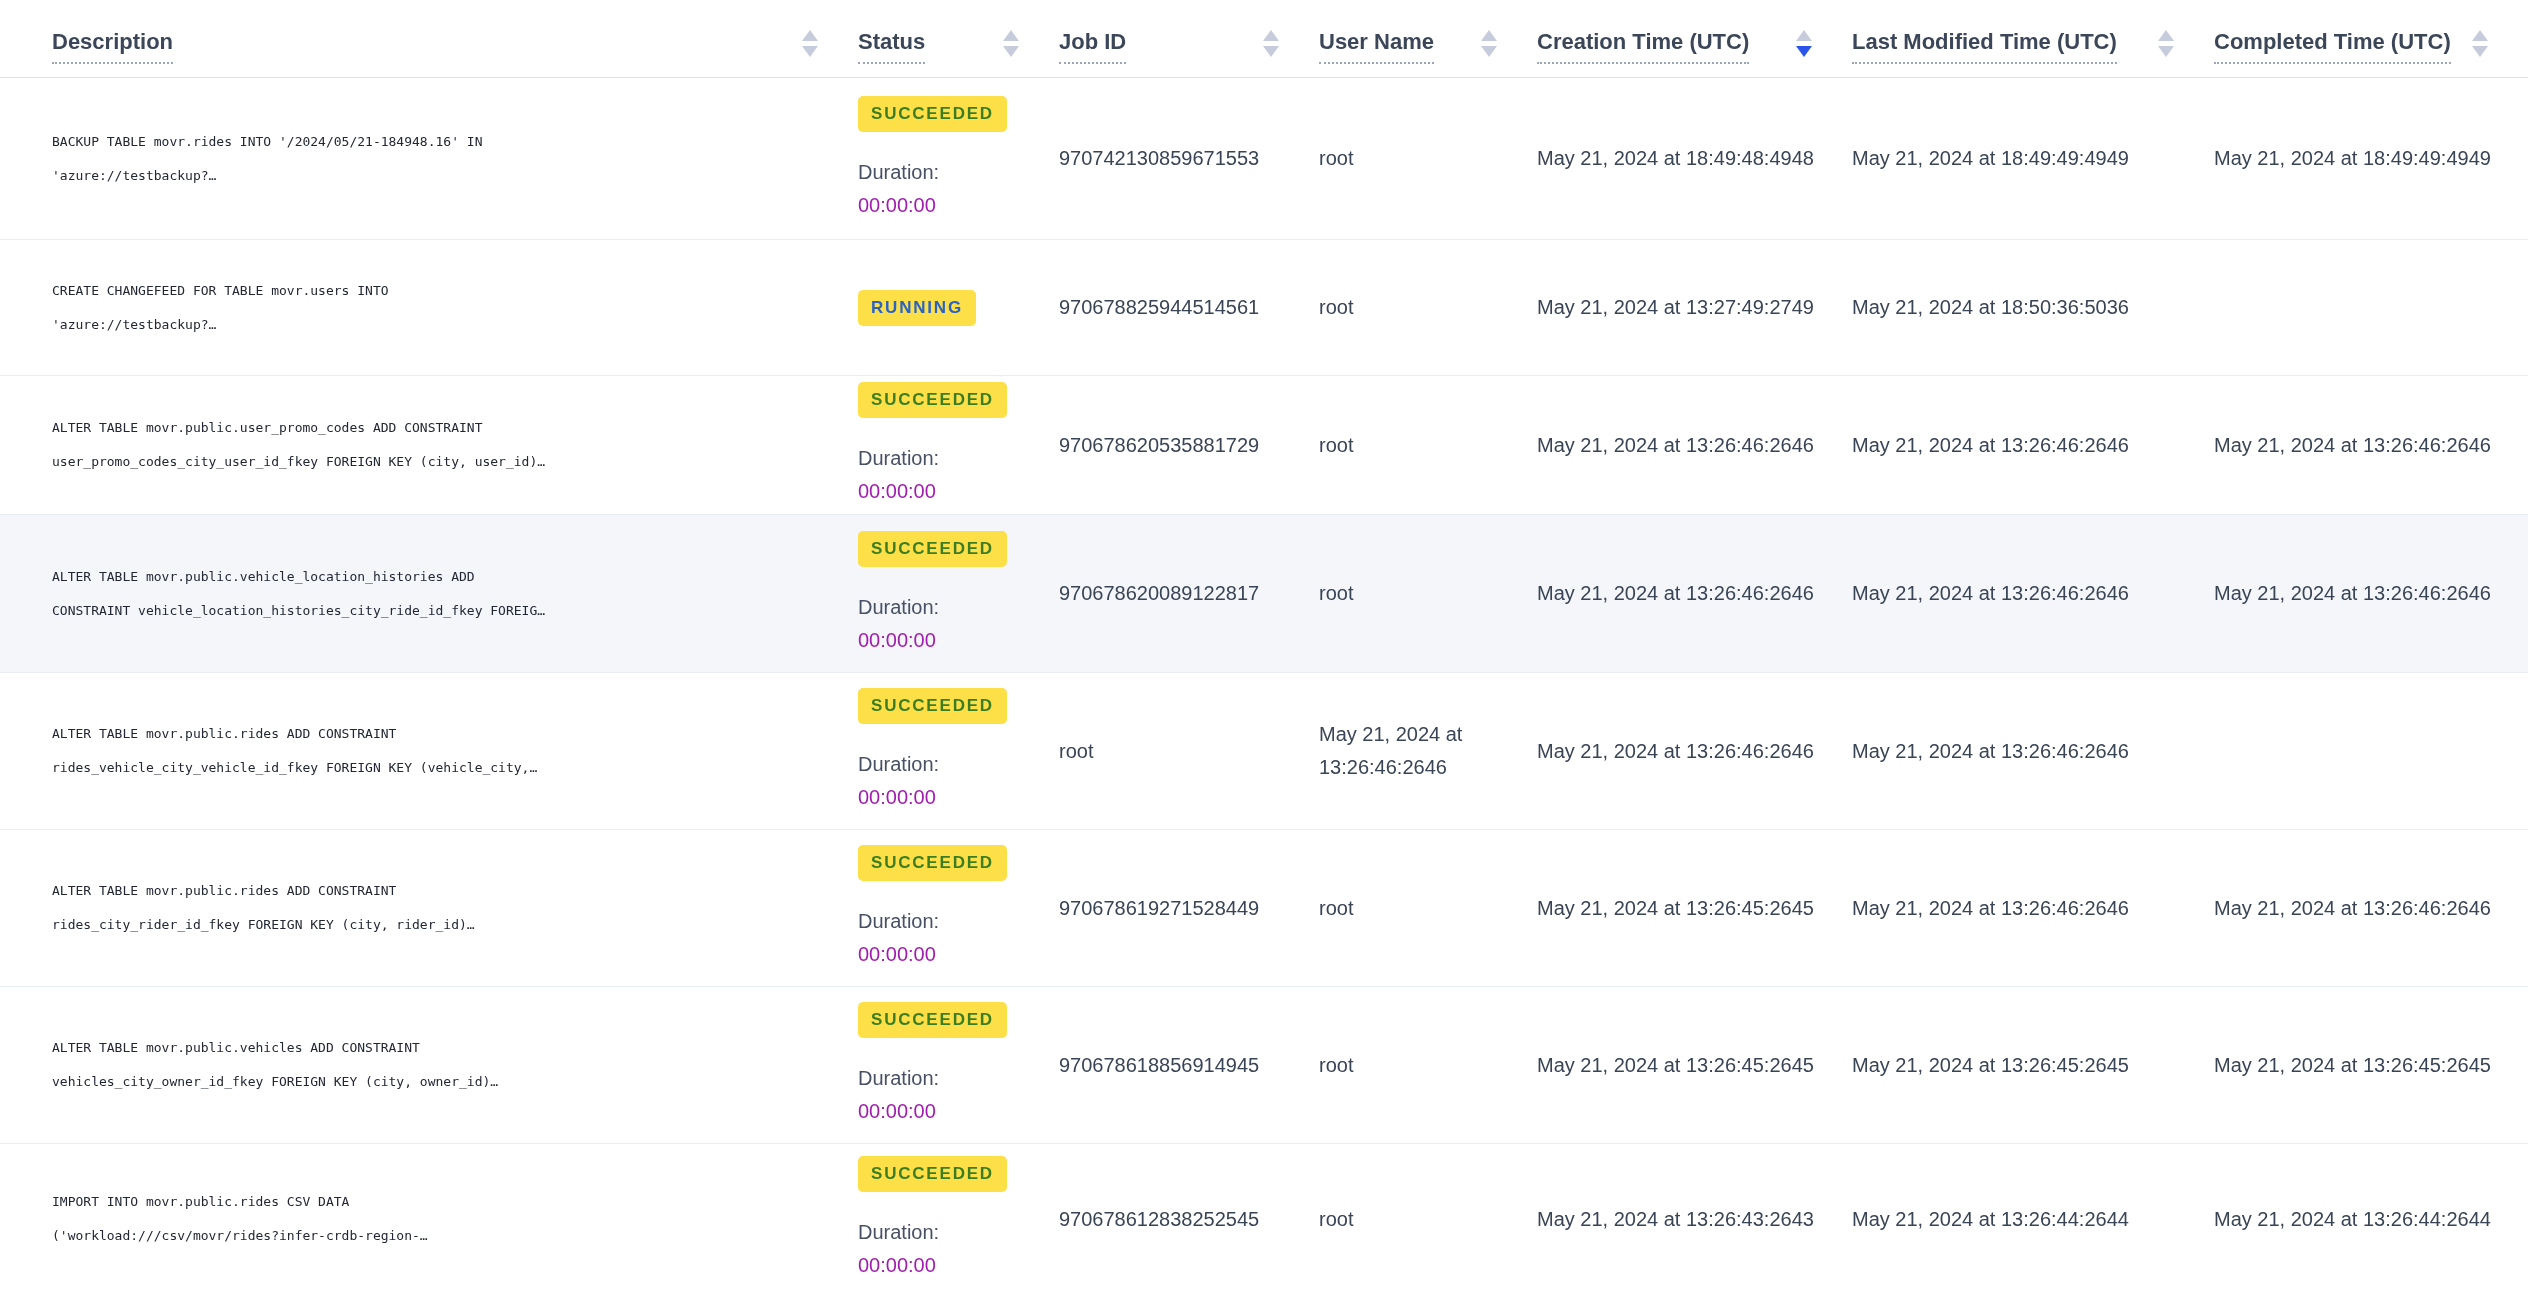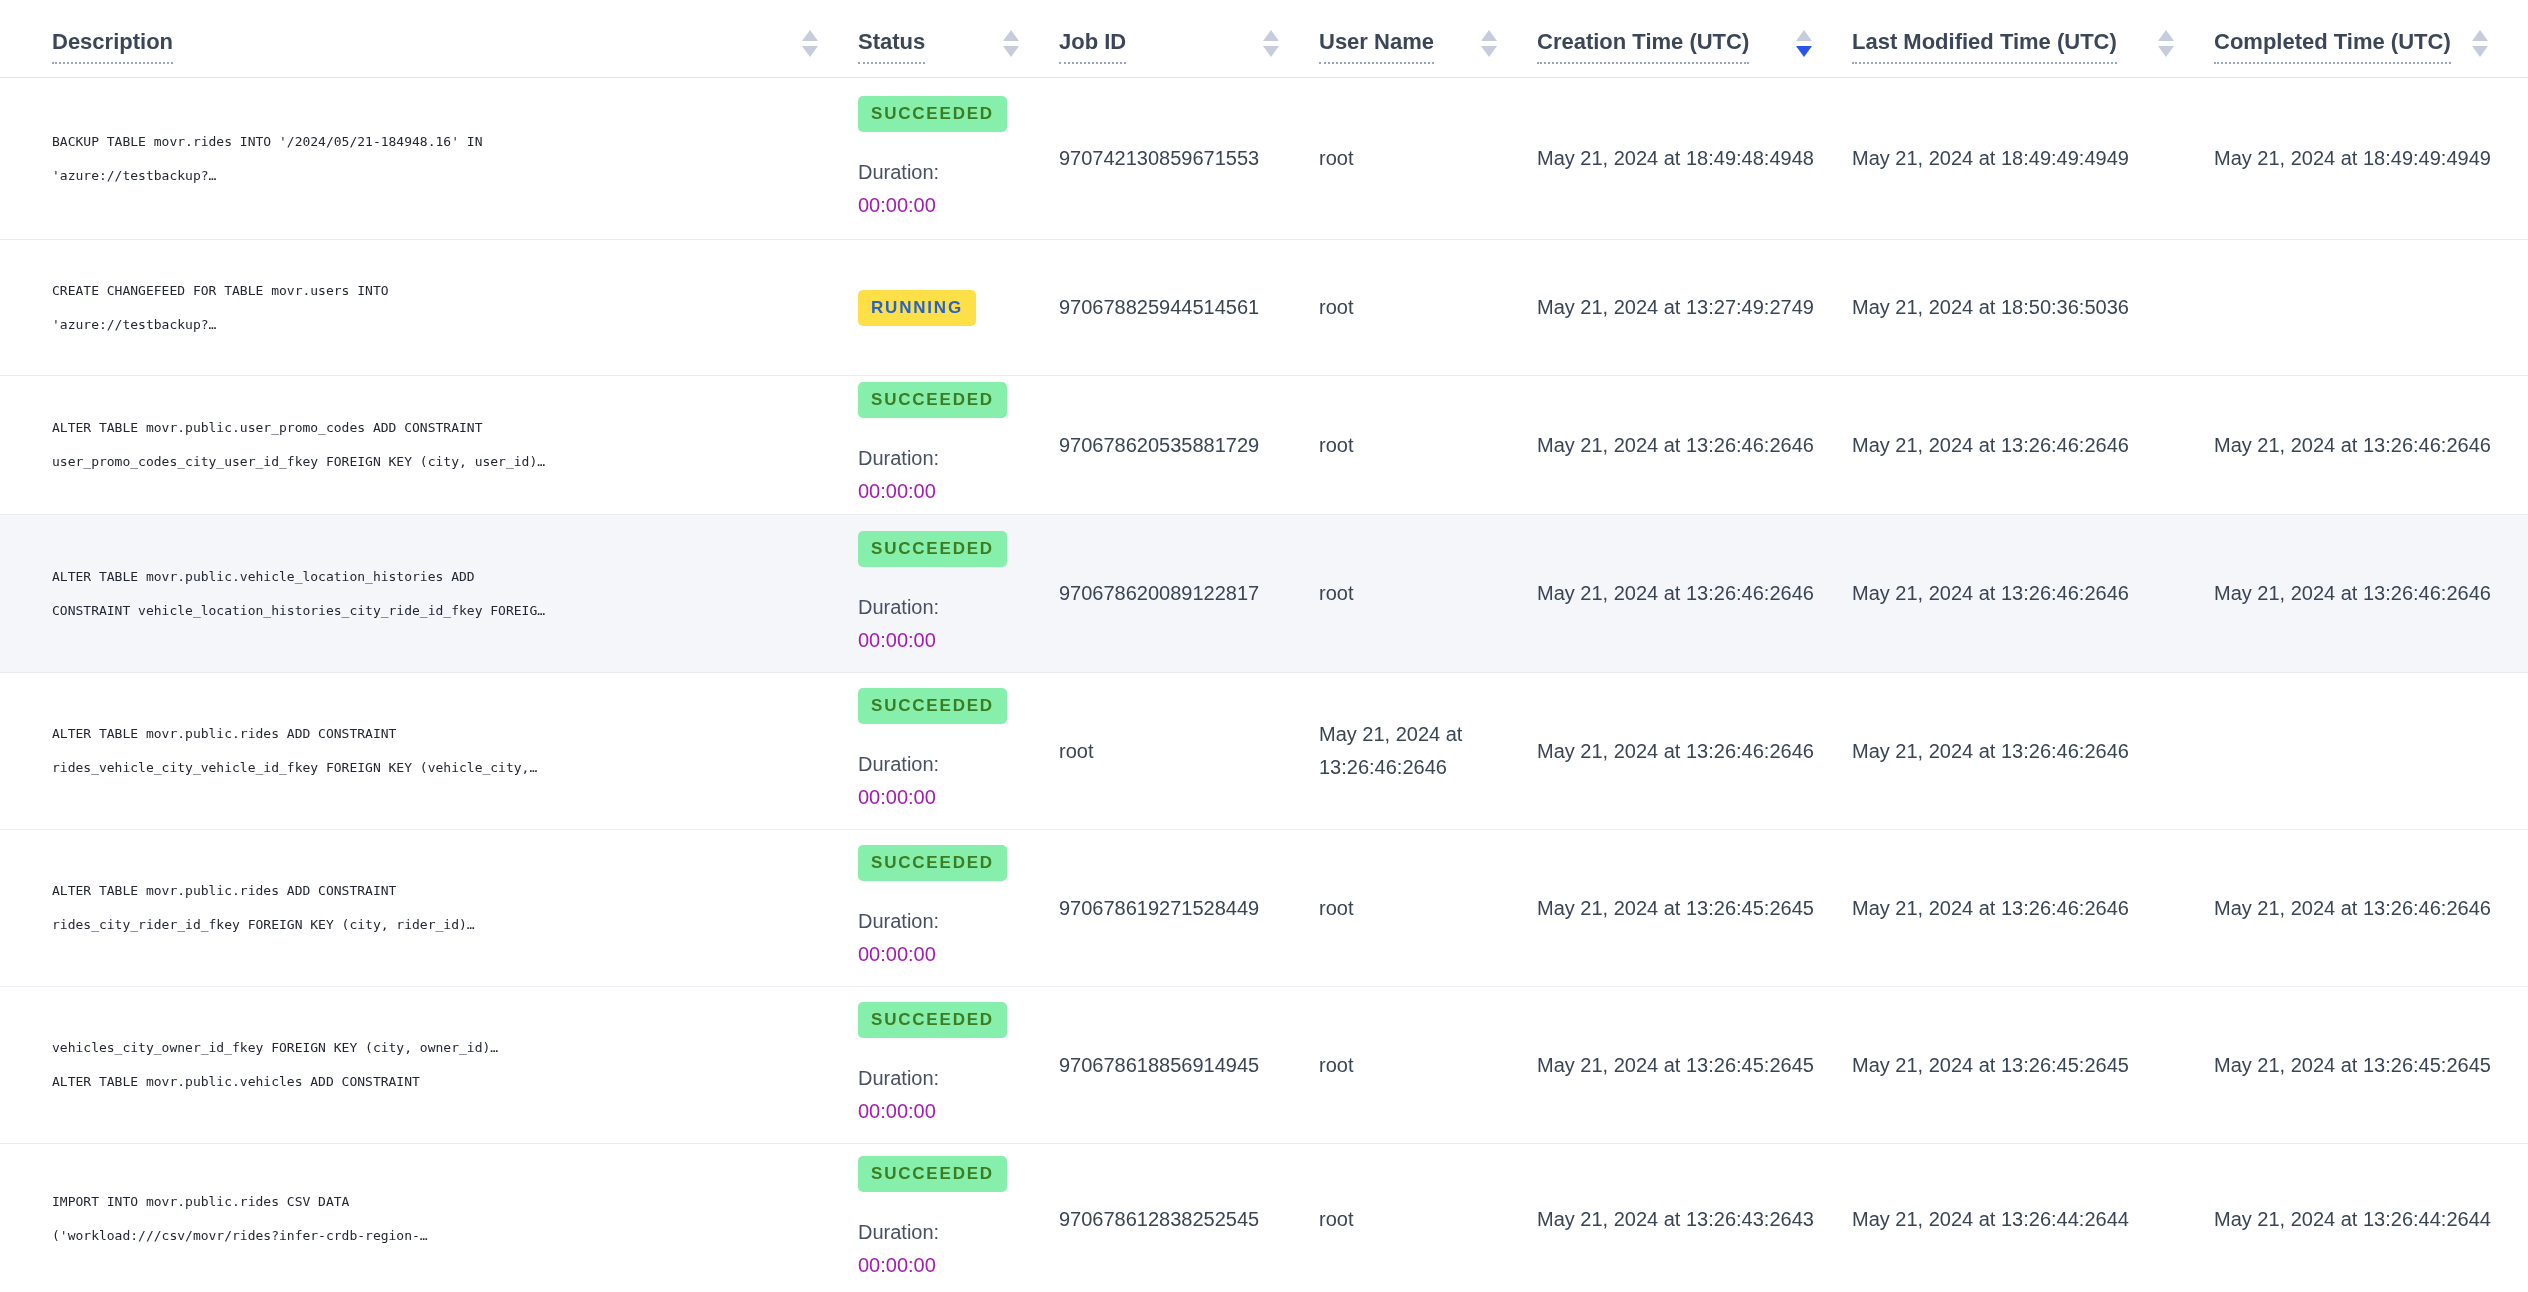--- a/index.html
+++ b/index.html
@@ -36,21 +36,21 @@
 
   .td { display:flex; flex-direction:column; justify-content:center;
         font-size:20px; color:#394455; padding-right:32px; line-height:33px; }
 
   .td-desc { font-family:"DejaVu Sans Mono", monospace; font-size:13px;
              color:#222733; padding-right:44px; }
   .desc-line { white-space:nowrap; line-height:34px; }
 
   .badge { display:inline-block; align-self:flex-start; font-size:17px; font-weight:700;
            letter-spacing:1.8px; padding:7px 13px; border-radius:5px; line-height:22px; }
-  .badge-succeeded { background:#86efac; color:#3b7d20; }
+  .badge-succeeded { background:#fde047; color:#3b7d20; }
   .badge-running   { background:#fde047; color:#2a62c6; }
   .duration-label { margin-top:24px; color:#475065; line-height:33px; }
   .duration-value { color:#a21caf; line-height:33px; }
 
   .td-jobid, .td-user { color:#394455; }
   .td-modified { white-space:nowrap; }
   .td-created, .td-completed { max-width:100%; }
 </style>
 </head>
 <body>
@@ -203,22 +203,22 @@
     </div>
     <div class="td td-jobid">970678619271528449</div>
     <div class="td td-user">root</div>
     <div class="td td-created">May 21, 2024 at 13:26:45:2645</div>
     <div class="td td-modified">May 21, 2024 at 13:26:46:2646</div>
     <div class="td td-completed">May 21, 2024 at 13:26:46:2646</div>
   </div>
 
   <div class="tr r6">
     <div class="td td-desc">
+      <div class="desc-line">ALTER TABLE movr.public.vehicles ADD CONSTRAINT</div>
       <div class="desc-line">vehicles_city_owner_id_fkey FOREIGN KEY (city, owner_id)…</div>
-      <div class="desc-line">ALTER TABLE movr.public.vehicles ADD CONSTRAINT</div>
     </div>
     <div class="td td-status">
       <span class="badge badge-succeeded">SUCCEEDED</span>
       <div class="duration-label">Duration:</div>
       <div class="duration-value">00:00:00</div>
     </div>
     <div class="td td-jobid">970678618856914945</div>
     <div class="td td-user">root</div>
     <div class="td td-created">May 21, 2024 at 13:26:45:2645</div>
     <div class="td td-modified">May 21, 2024 at 13:26:45:2645</div>

